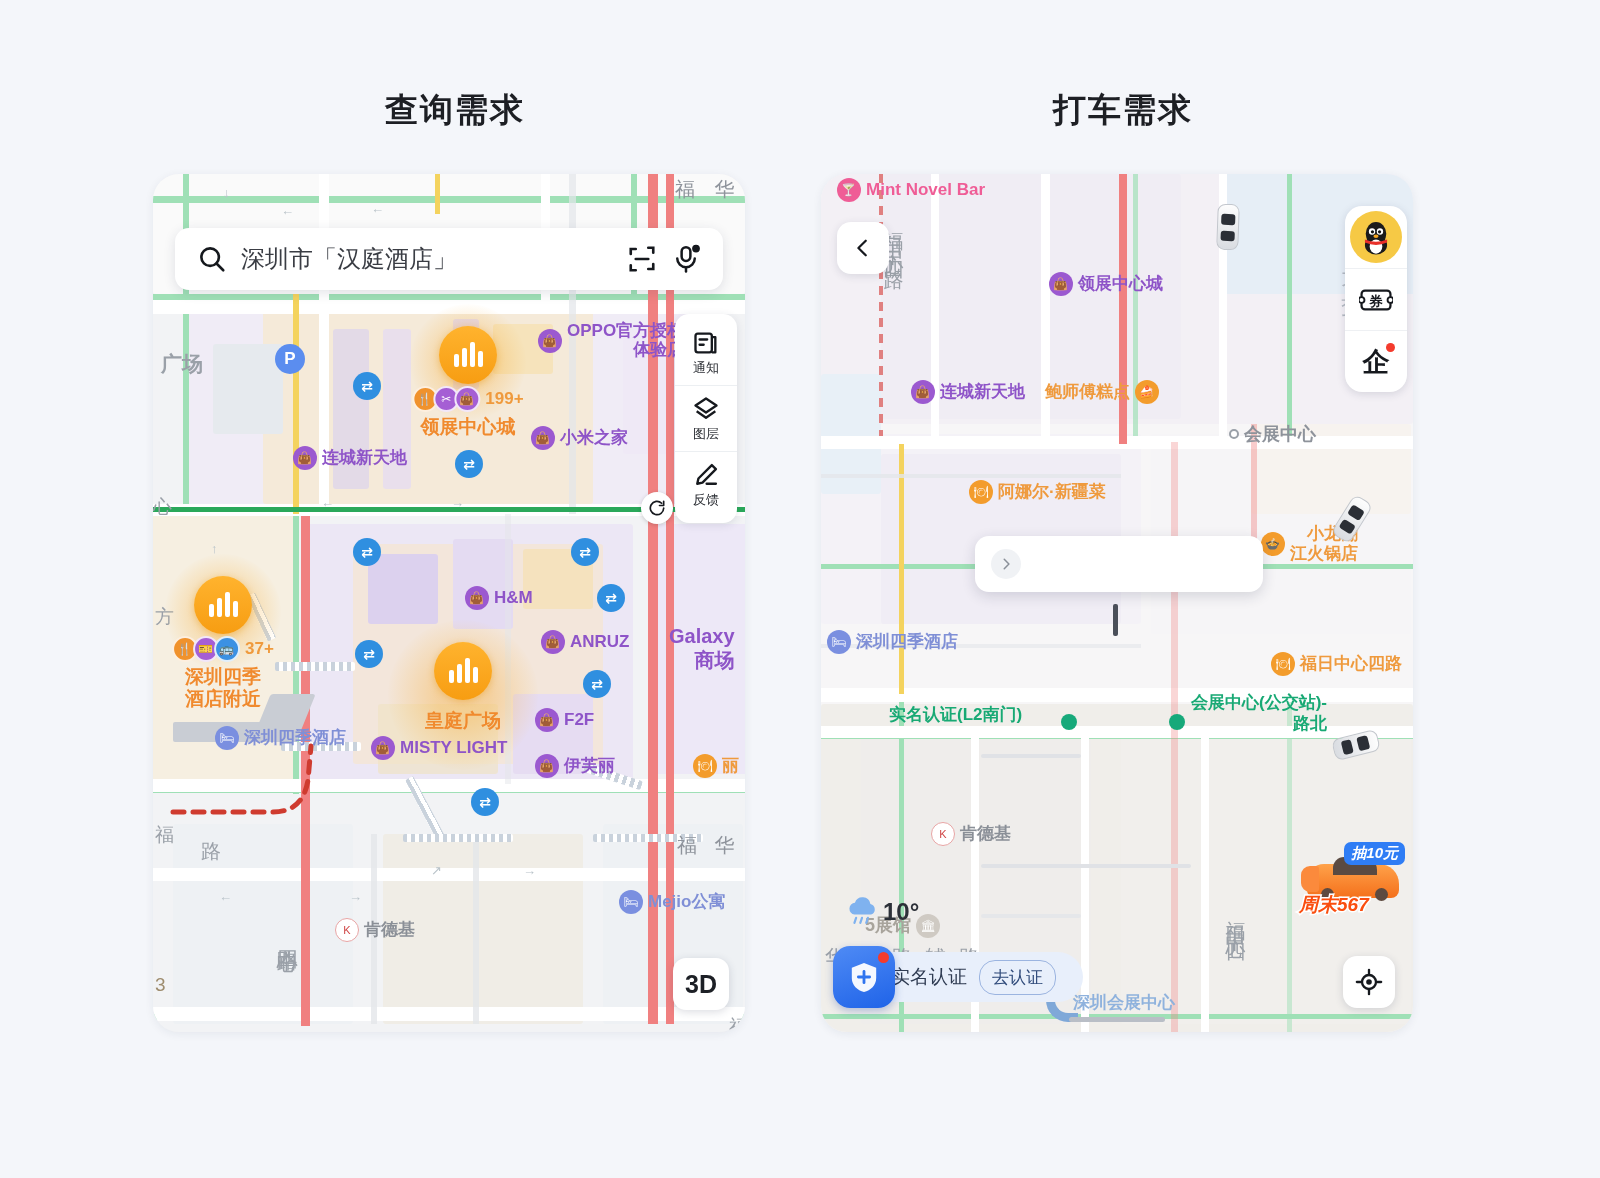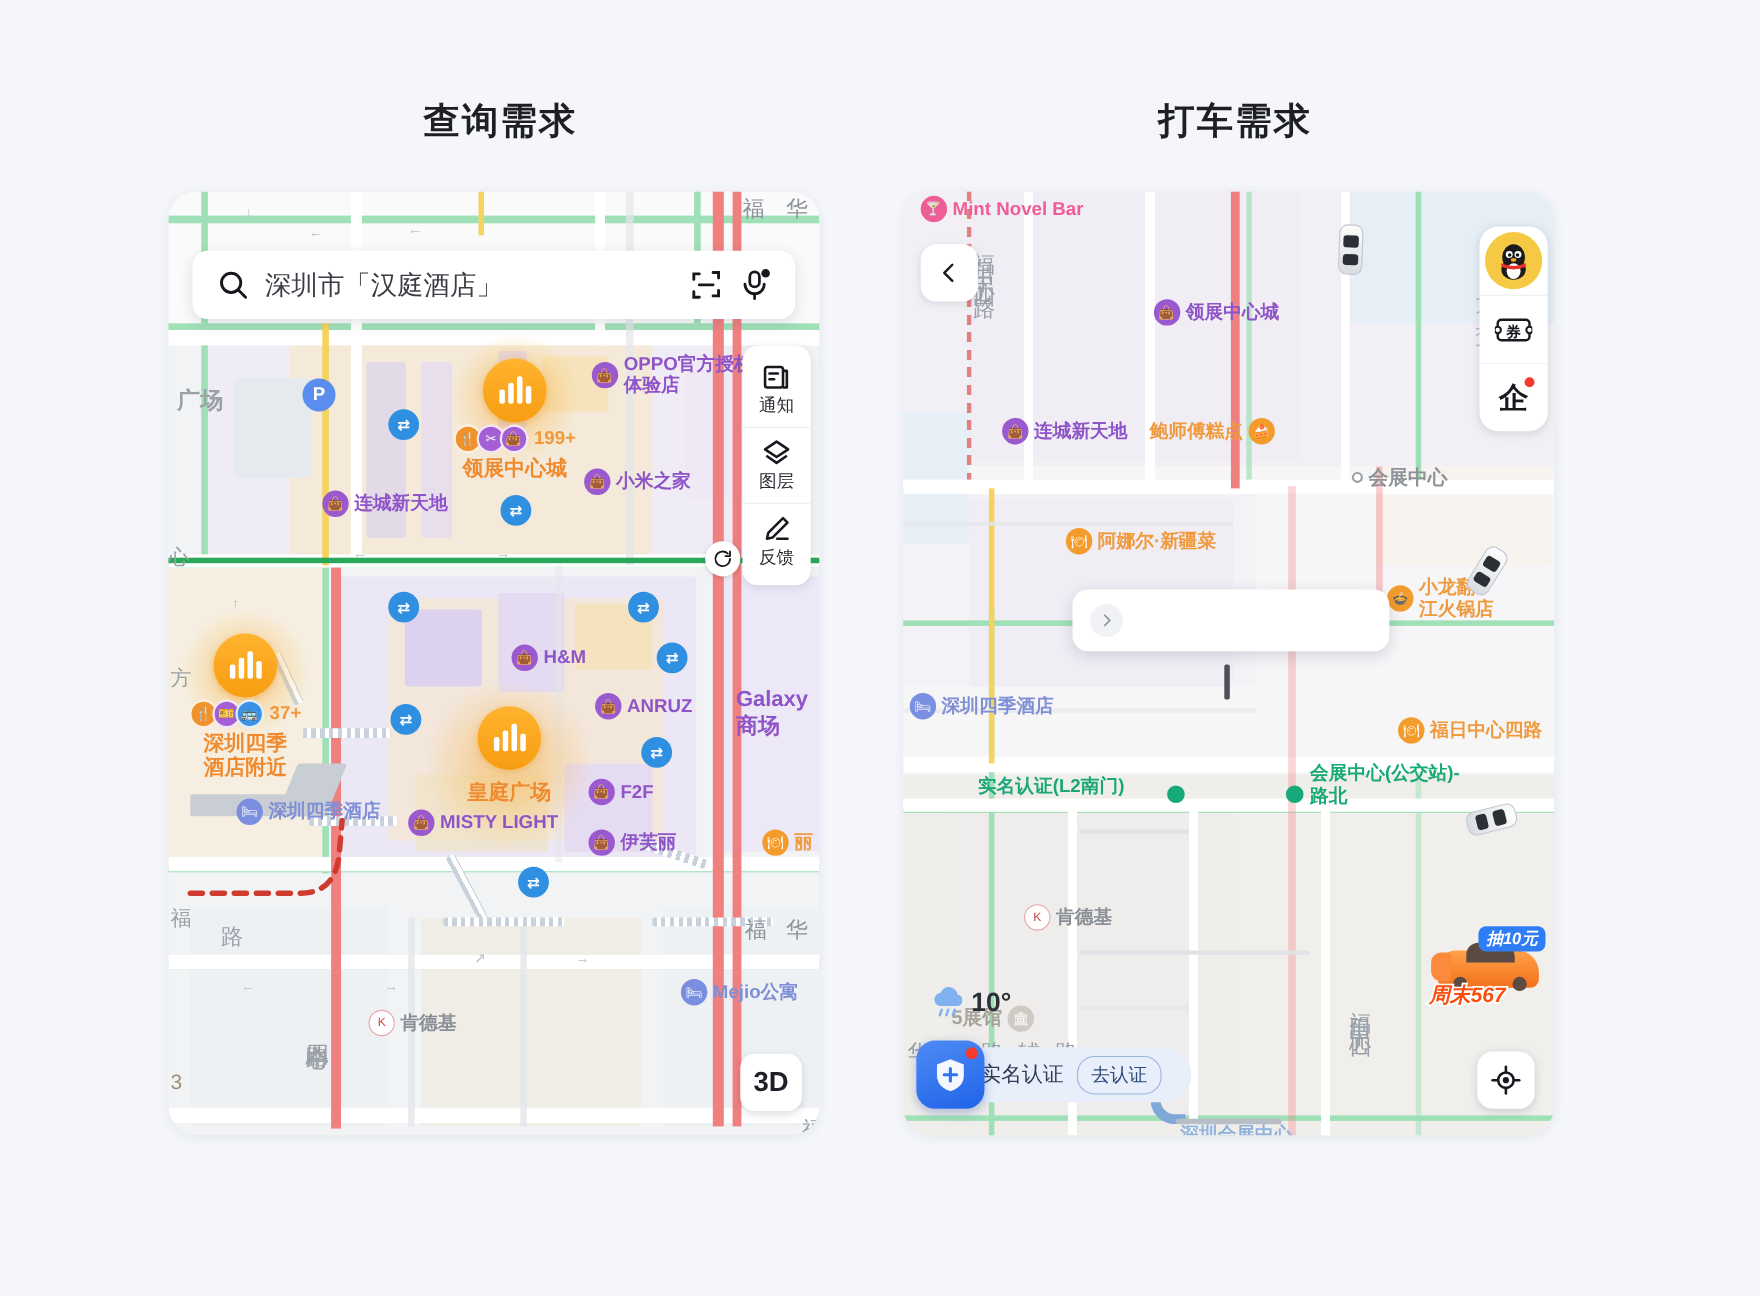--- a/index.html
+++ b/index.html
@@ -39,21 +39,21 @@
   .road-yellow { position:absolute; background:#f4d35e; }
   .road-grey { position:absolute; background:#e3e6ea; }
   .arrow { position:absolute; color:#b9c3c9; font-size:13px; line-height:1; }
 
   .poi { position:absolute; display:flex; align-items:center; gap:5px; white-space:nowrap; }
   .poi .dot {
     width:24px; height:24px; border-radius:50%;
     display:flex; align-items:center; justify-content:center;
     color:#fff; font-size:12px; flex:none;
   }
-  .poi .lbl { font-size:17px; font-weight:bold; line-height:1.1; }
+  .poi .lbl { font-size:17px; font-weight:bold; line-height:1.1;text-align:right; }
   .purple .dot { background:#9b59d0; } .purple .lbl { color:#8e54c8; }
   .orange .dot { background:#f39c2c; } .orange .lbl { color:#ef9a3d; }
   .pink   .dot { background:#ef5d96; } .pink   .lbl { color:#ef5d96; }
   .blue   .dot { background:#7a8fe0; } .blue   .lbl { color:#7f8fd6; }
   .green-l .lbl { color:#18a974; font-weight:bold; }
 
   .metro {
     position:absolute; width:28px; height:28px; border-radius:50%;
     background:#2f8fe0; color:#fff; font-size:14px; font-weight:bold;
     display:flex; align-items:center; justify-content:center;
@@ -110,21 +110,21 @@
   .vtool {
     position:absolute; right:8px; top:140px; width:62px;
     background:#fff; border-radius:14px; padding:6px 0;
     box-shadow:0 2px 8px rgba(40,50,80,.12);
   }
   .vtool .item {
     display:flex; flex-direction:column; align-items:center; gap:2px;
     padding:9px 0 8px;
   }
   .vtool .item + .item { border-top:1px solid #eceff2; }
-  .vtool .item span { font-size:16px; color:#2a2d33; }
+  .vtool .item span { font-size:13px; color:#2a2d33; }
 
   .refresh-btn {
     position:absolute; right:72px; top:318px;
     width:32px; height:32px; border-radius:50%; background:#fff;
     display:flex; align-items:center; justify-content:center;
     box-shadow:0 1px 4px rgba(0,0,0,.18);
   }
 
   
   .floors {
@@ -613,21 +613,21 @@
         <div class="lbl">福日中心四路</div>
       </div>
       <div class="poi pink" style="left:110px;top:648px;">
         <div class="dot" style="background:#fff;border:1.5px solid #e8a5a5;color:#d04747;font-size:11px;">K</div>
         <div class="lbl" style="color:#8a8f97;">肯德基</div>
       </div>
       <div class="poi" style="left:44px;top:740px;">
         <div class="lbl" style="color:#a8a49c;font-size:18px;">5展馆</div>
         <div class="dot" style="background:#cfcac3;">🏛</div>
       </div>
-      <div class="poi blue" style="left:252px;top:848px;">
+      <div class="poi blue" style="left:252px;top:820px;">
         <div class="lbl" style="color:#8fb2dd;">深圳会展中心</div>
       </div>
       <div style="position:absolute;left:225px;top:818px;width:32px;height:30px;border-radius:0 0 0 22px;border-left:9px solid #7fa8d8;border-bottom:9px solid #7fa8d8;"></div>
 
       <div class="greenstop" style="left:240px;top:540px;"></div>
       <div class="greenstop" style="left:348px;top:540px;"></div>
       <div class="poi green-l" style="left:68px;top:532px;">
         <div class="lbl">实名认证(L2南门)</div>
       </div>
       <div class="poi green-l" style="left:370px;top:518px;">

